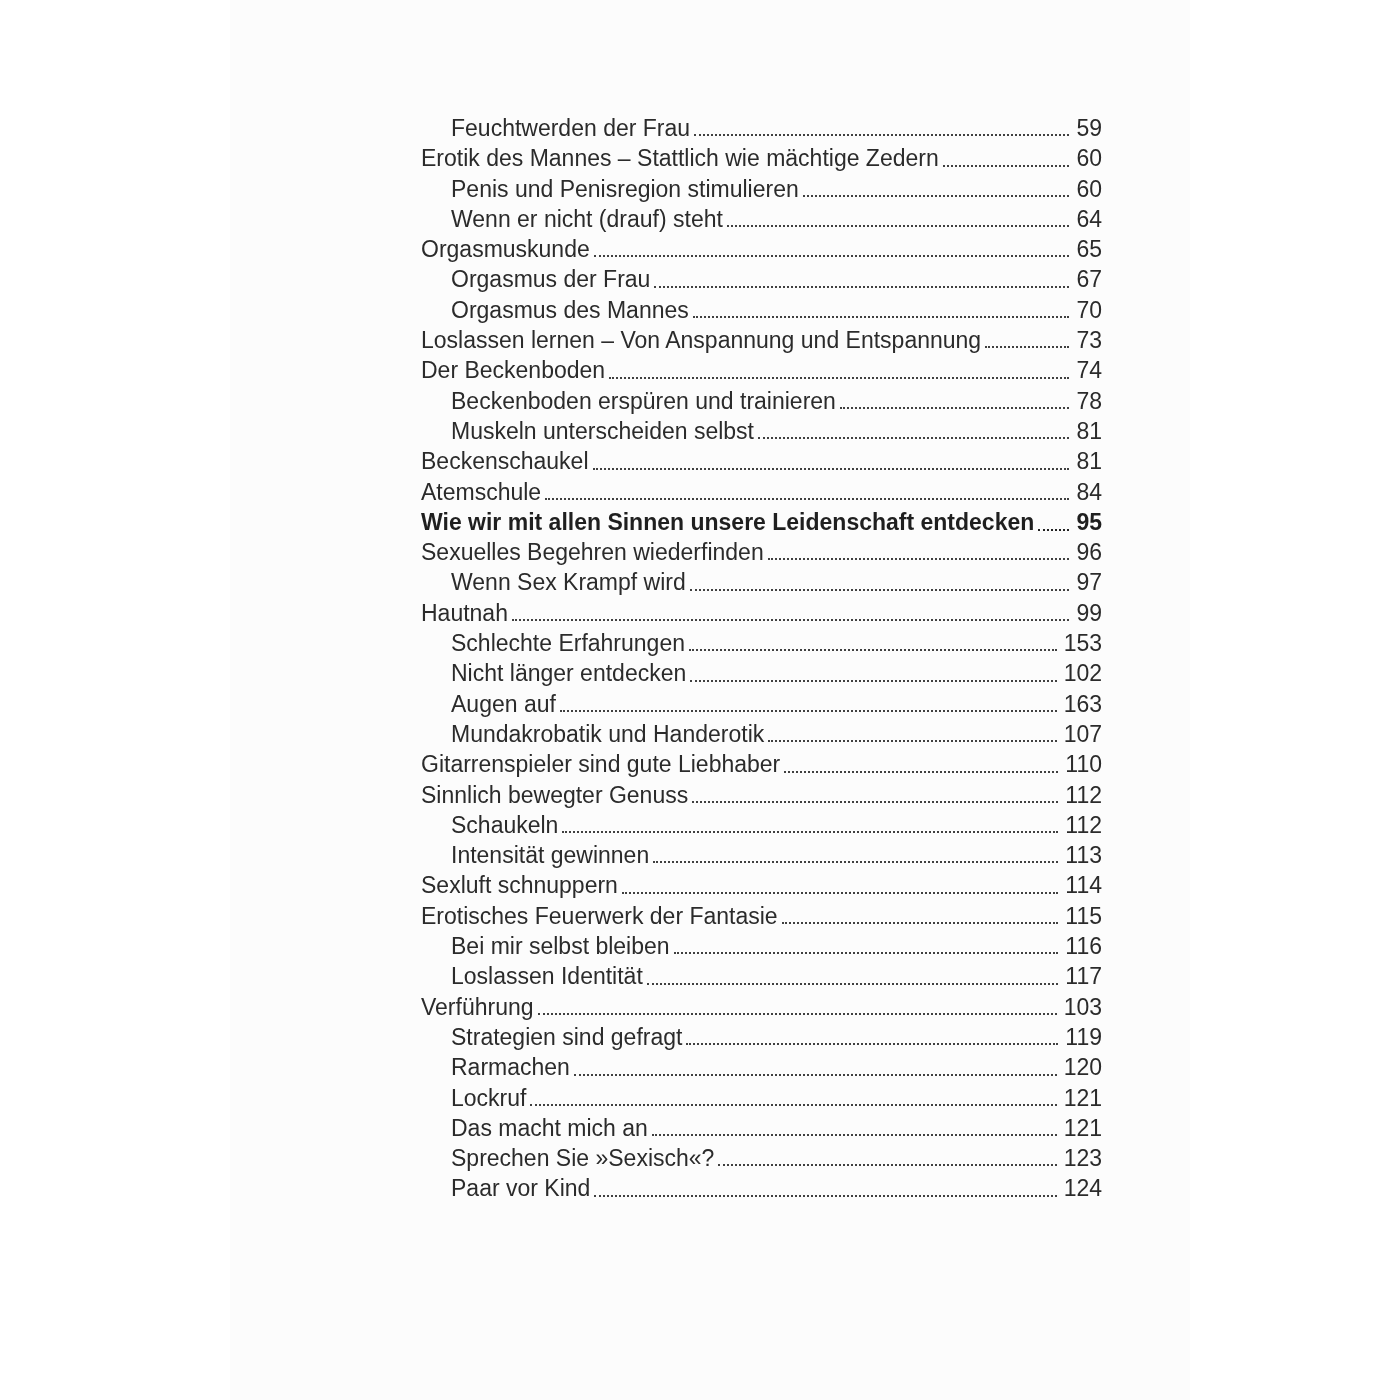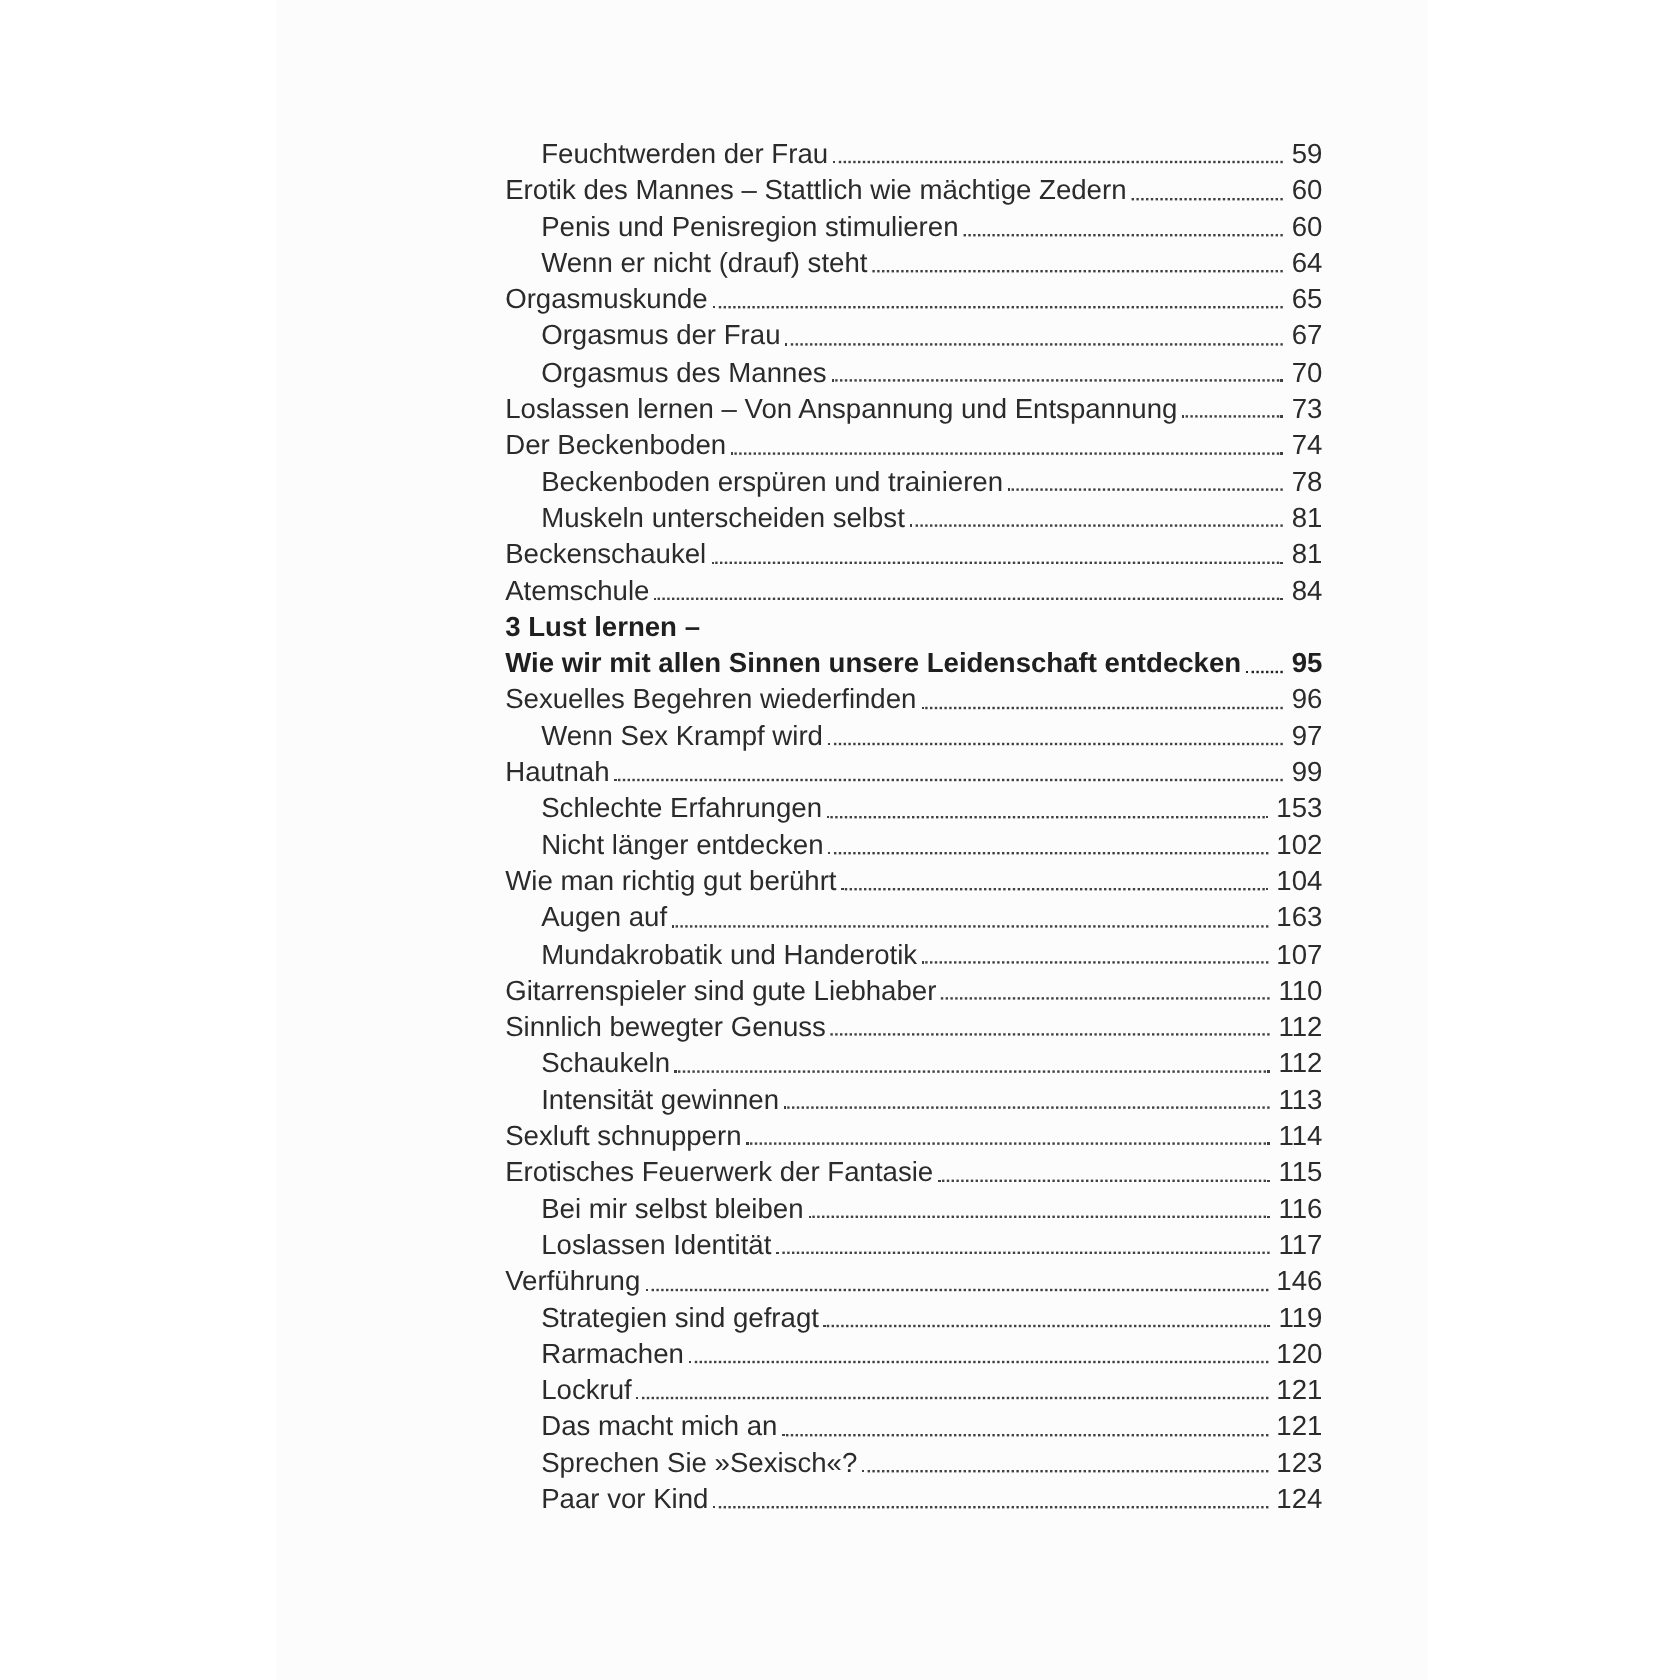--- a/index.html
+++ b/index.html
@@ -124,23 +124,20 @@
       <div class="row">
         <span class="t">Beckenschaukel</span>
         <span class="leader"></span>
         <span class="num">81</span>
       </div>
       <div class="row">
         <span class="t">Atemschule</span>
         <span class="leader"></span>
         <span class="num">84</span>
       </div>
-      <div class="row bold noleader">
-        <span class="t">3 Lust lernen –</span>
-      </div>
       <div class="row bold">
         <span class="t">Wie wir mit allen Sinnen unsere Leidenschaft entdecken</span>
         <span class="leader"></span>
         <span class="num">95</span>
       </div>
       <div class="row">
         <span class="t">Sexuelles Begehren wiederfinden</span>
         <span class="leader"></span>
         <span class="num">96</span>
       </div>
@@ -157,25 +154,20 @@
       <div class="row lvl1">
         <span class="t">Schlechte Erfahrungen</span>
         <span class="leader"></span>
         <span class="num">153</span>
       </div>
       <div class="row lvl1">
         <span class="t">Nicht länger entdecken</span>
         <span class="leader"></span>
         <span class="num">102</span>
       </div>
-      <div class="row">
-        <span class="t">Wie man richtig gut berührt</span>
-        <span class="leader"></span>
-        <span class="num">104</span>
-      </div>
       <div class="row lvl1">
         <span class="t">Augen auf</span>
         <span class="leader"></span>
         <span class="num">163</span>
       </div>
       <div class="row lvl1">
         <span class="t">Mundakrobatik und Handerotik</span>
         <span class="leader"></span>
         <span class="num">107</span>
       </div>
@@ -215,21 +207,21 @@
         <span class="num">116</span>
       </div>
       <div class="row lvl1">
         <span class="t">Loslassen Identität</span>
         <span class="leader"></span>
         <span class="num">117</span>
       </div>
       <div class="row">
         <span class="t">Verführung</span>
         <span class="leader"></span>
-        <span class="num">146</span>
+        <span class="num">103</span>
       </div>
       <div class="row lvl1">
         <span class="t">Strategien sind gefragt</span>
         <span class="leader"></span>
         <span class="num">119</span>
       </div>
       <div class="row lvl1">
         <span class="t">Rarmachen</span>
         <span class="leader"></span>
         <span class="num">120</span>

